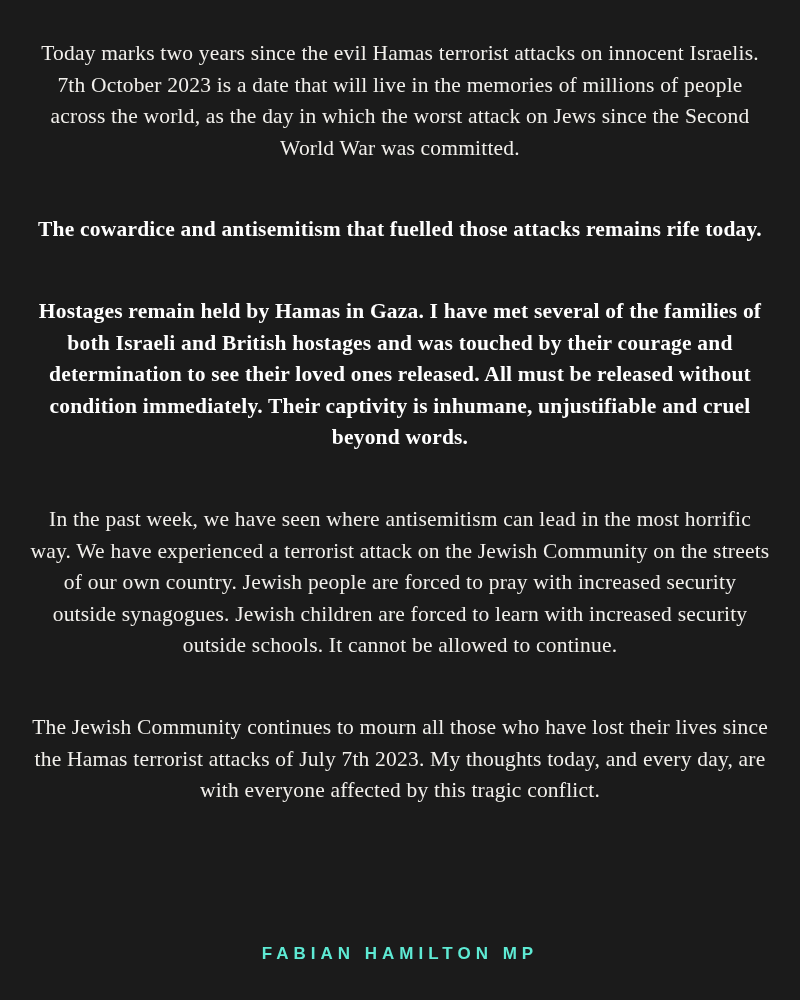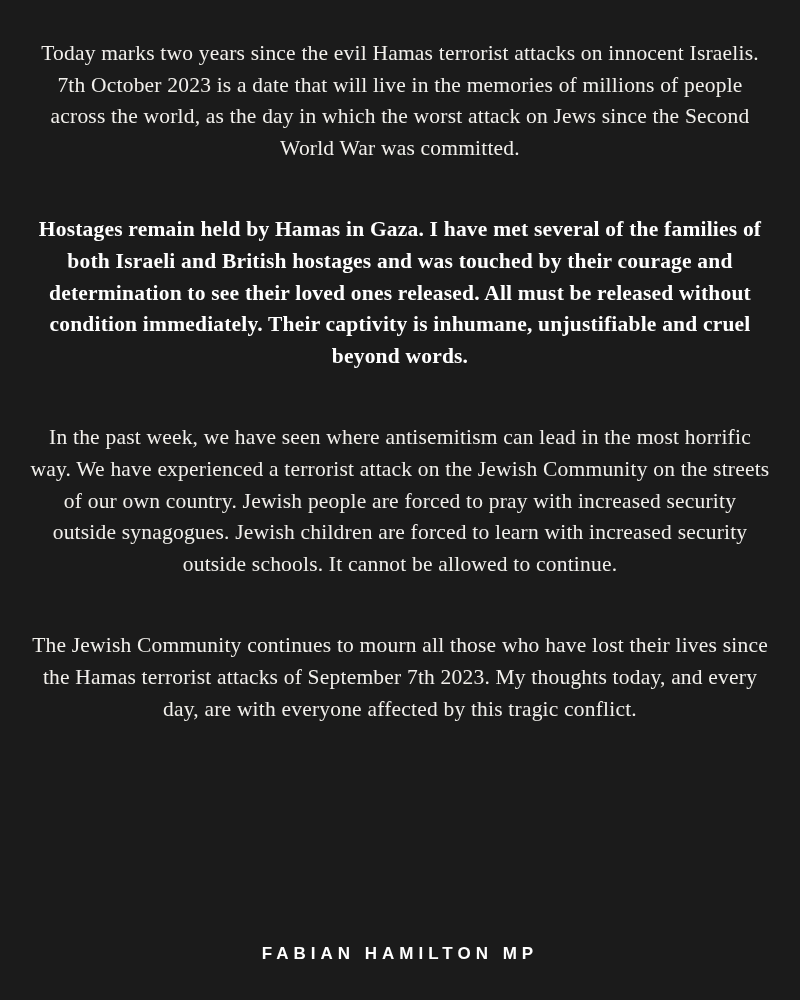--- a/index.html
+++ b/index.html
@@ -36,26 +36,27 @@
   .para:last-of-type {
     margin-bottom: 14px;
   }
   .signature {
     margin-top: auto;
     text-align: center;
     font-family: "Liberation Sans", "DejaVu Sans", sans-serif;
     font-weight: 700;
     font-size: 17px;
     letter-spacing: 5px;
-    color: #ffffff;
+    color: #5eead4;
     padding-bottom: 6px;
   }
 </style>
 </head>
 <body>
 
 <div class="statement-card">
   <p class="para">Today marks two years since the evil Hamas terrorist attacks on innocent Israelis. 7th October 2023 is a date that will live in the memories of millions of people across the world, as the day in which the worst attack on Jews since the Second World War was committed.</p>
+  <p class="para bold">The cowardice and antisemitism that fuelled those attacks remains rife today.</p>
   <p class="para bold">Hostages remain held by Hamas in Gaza. I have met several of the families of both Israeli and British hostages and was touched by their courage and determination to see their loved ones released. All must be released without condition immediately. Their captivity is inhumane, unjustifiable and cruel beyond words.</p>
   <p class="para">In the past week, we have seen where antisemitism can lead in the most horrific way. We have experienced a terrorist attack on the Jewish Community on the streets of our own country. Jewish people are forced to pray with increased security outside synagogues. Jewish children are forced to learn with increased security outside schools. It cannot be allowed to continue.</p>
-  <p class="para">The Jewish Community continues to mourn all those who have lost their lives since the Hamas terrorist attacks of September 7th 2023. My thoughts today, and every day, are with everyone affected by this tragic conflict.</p>
+  <p class="para">The Jewish Community continues to mourn all those who have lost their lives since the Hamas terrorist attacks of July 7th 2023. My thoughts today, and every day, are with everyone affected by this tragic conflict.</p>
   <div class="signature">FABIAN HAMILTON MP</div>
 </div>
 
 </body></html>

